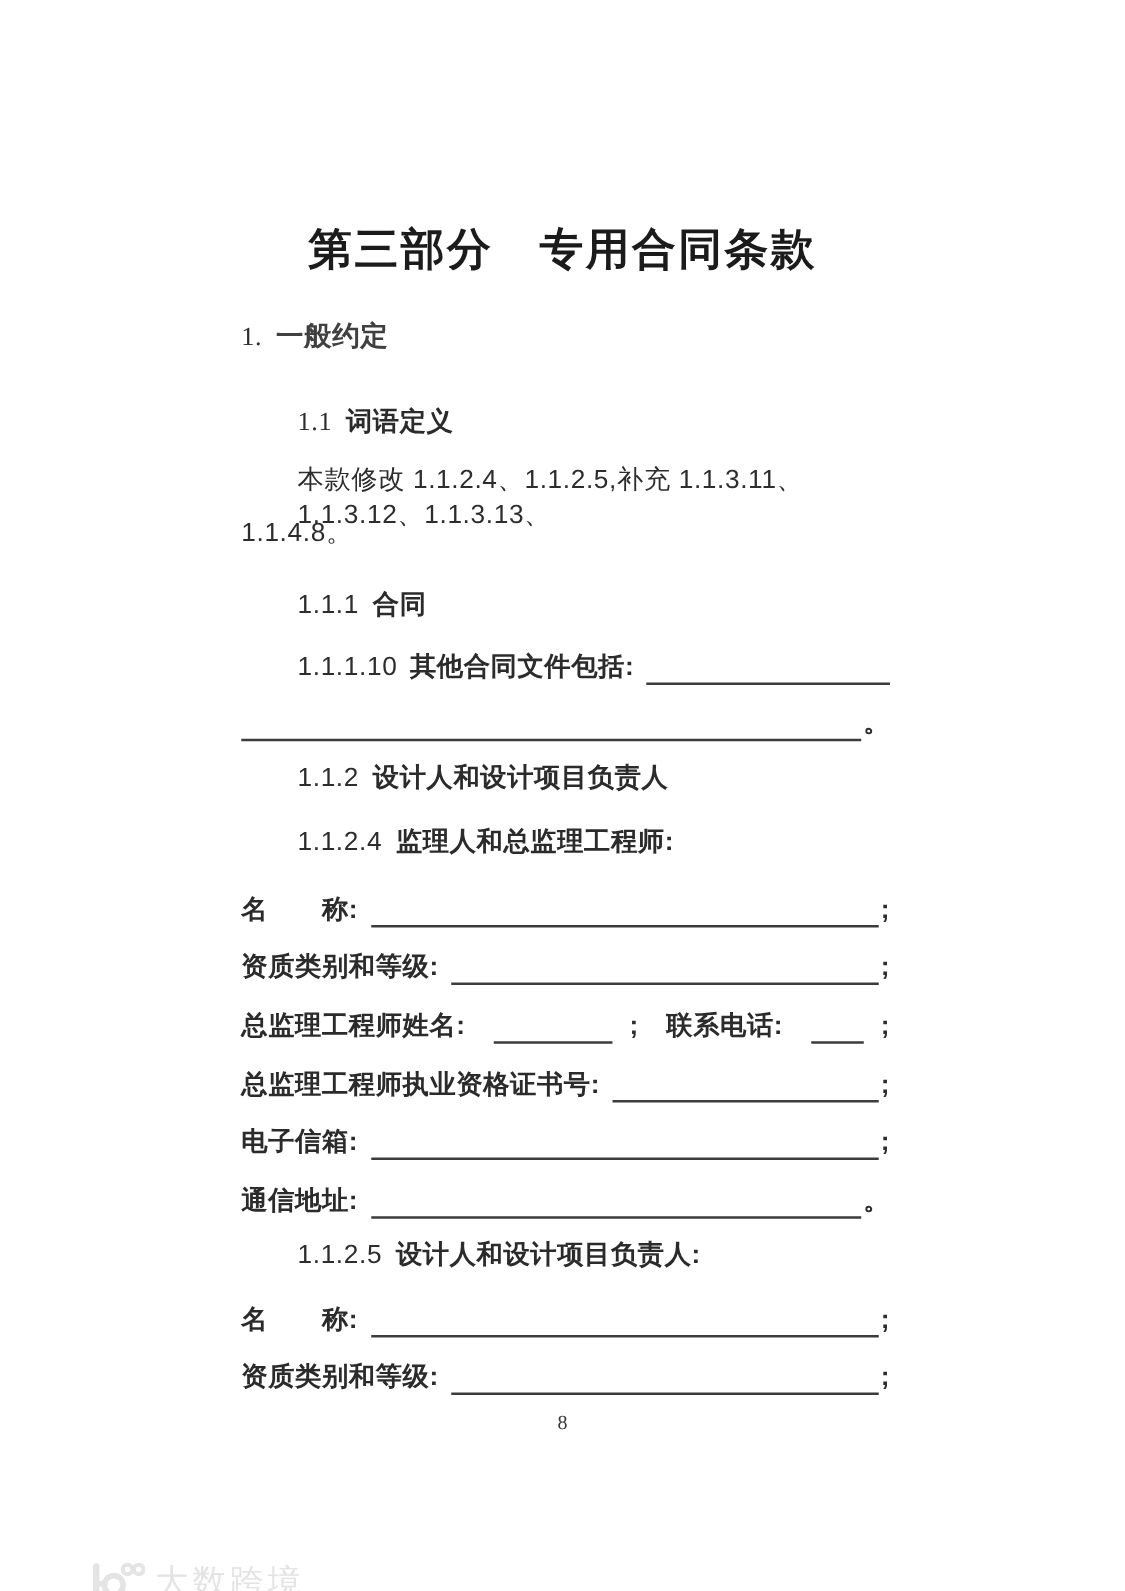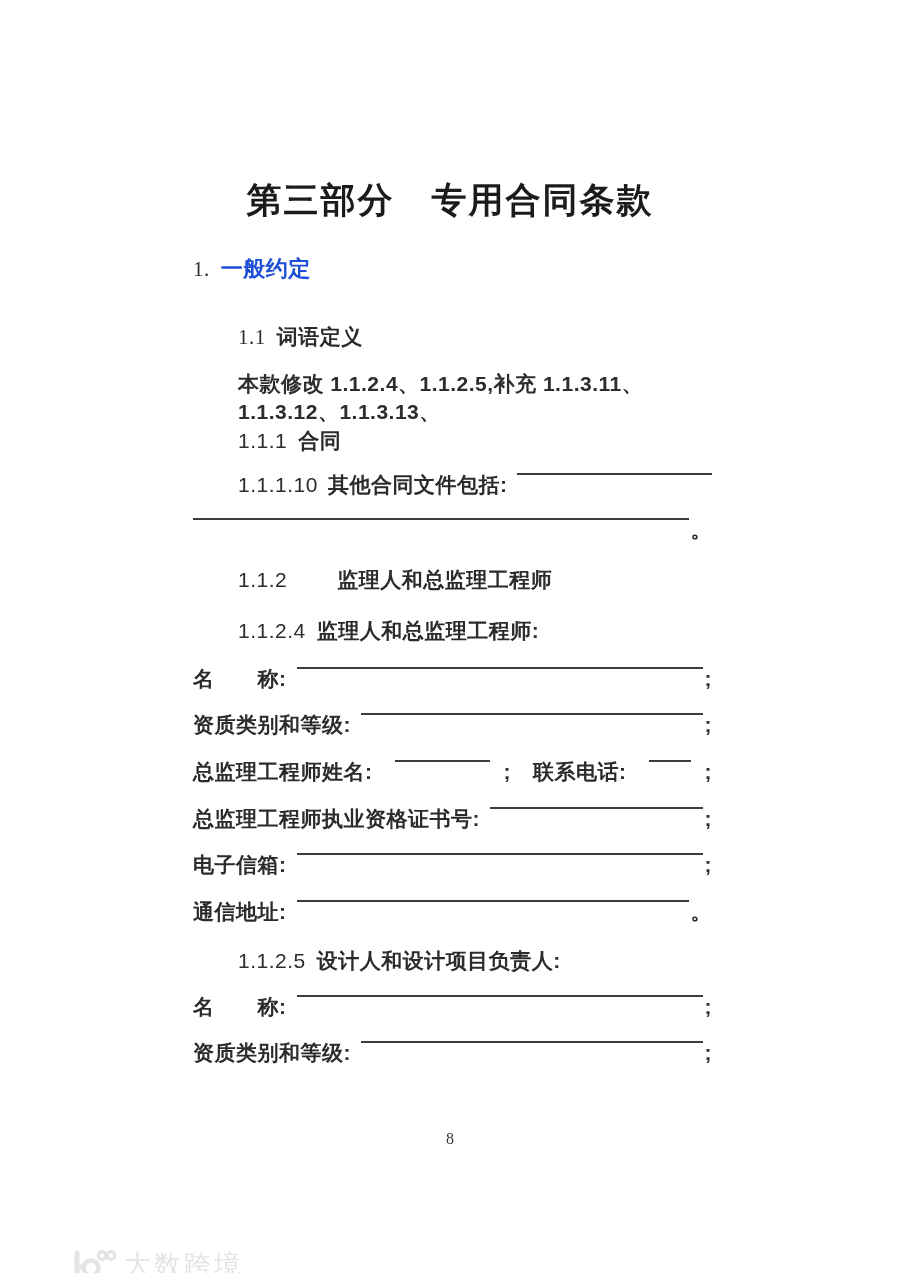--- a/index.html
+++ b/index.html
@@ -11,26 +11,26 @@
   .doc-title{
     margin:0;padding-top:160px;text-align:center;
     font-size:35px;line-height:44px;font-weight:700;
     letter-spacing:2px;color:#1b1b1b;
   }
   .content{margin:0 128px 0 133px;font-size:21px;letter-spacing:0.5px;}
   .serif{font-family:"Liberation Serif", serif;font-weight:400;}
   .num{font-weight:400;color:#2d2d2d;}
   .cjk{font-weight:600;color:#2b2b2b;}
   .hrow{display:flex;align-items:baseline;height:28px;line-height:28px;}
-  .h1row .cjk{font-size:22px;color:#1d4ed8;}
+  .h1row .cjk{font-size:22px;color:#404040;}
   .h1row .num{font-size:21px;}
   .hrow .cjk{margin-left:11px;}
   .indent{padding-left:45px;}
-  .para{height:28px;line-height:28px;font-weight:700;}
-  .frow{display:flex;align-items:flex-start;height:32px;}
+  .para{height:28px;line-height:28px;font-weight:400;}
+  .frow{display:flex;align-items:flex-end;height:32px;}
   .frow .flabel{line-height:1.15;padding-bottom:2px;white-space:nowrap;}
   .frow .fnum{line-height:1.15;padding-bottom:2px;white-space:nowrap;}
   .frow .flabel + .blank,.frow .fnum + *{margin-left:10px;}
   .blank{border-bottom:2px solid #3c3c3c;}
   .blank.grow{flex:1 1 auto;margin-left:12px;}
   .blank.fixed{width:95px;margin-left:10px;}
   .blank.full{flex:1 1 auto;margin-left:0;}
   .punct{line-height:1.15;padding-bottom:2px;margin-left:2px;font-weight:600;}
   .pageno{
     position:absolute;top:1112px;left:0;width:100%;text-align:center;
@@ -58,40 +58,41 @@
       <span class="num serif">1.</span>
       <span class="cjk">一般约定</span>
     </div>
 
     <div class="hrow indent" style="margin-top:40px;">
       <span class="num serif">1.1</span>
       <span class="cjk">词语定义</span>
     </div>
 
     <div class="para indent" style="margin-top:19px;">本款修改 1.1.2.4、1.1.2.5,补充 1.1.3.11、1.1.3.12、1.1.3.13、</div>
+    <div class="para" style="margin-top:15px;">1.1.4.8。</div>
 
     <div class="hrow indent" style="margin-top:29px;">
       <span class="num">1.1.1</span>
       <span class="cjk">合同</span>
     </div>
 
     <div class="frow indent" style="margin-top:18px;">
       <span class="fnum num">1.1.1.10</span>
       <span class="flabel cjk">其他合同文件包括:</span>
       <span class="blank grow"></span>
     </div>
 
     <div class="frow" style="margin-top:13px;">
       <span class="blank full"></span>
       <span class="punct">。</span>
     </div>
 
-    <div class="hrow indent" style="margin-top:16px;gap:39px;">
+    <div class="hrow indent" style="margin-top:16px;">
       <span class="num">1.1.2</span>
-      <span class="cjk">监理人和总监理工程师</span>
+      <span class="cjk">设计人和设计项目负责人</span>
     </div>
 
     <div class="hrow indent" style="margin-top:23px;">
       <span class="num">1.1.2.4</span>
       <span class="cjk">监理人和总监理工程师:</span>
     </div>
 
     <div class="frow" style="margin-top:22px;">
       <span class="flabel cjk">名　　称:</span>
       <span class="blank grow"></span>

